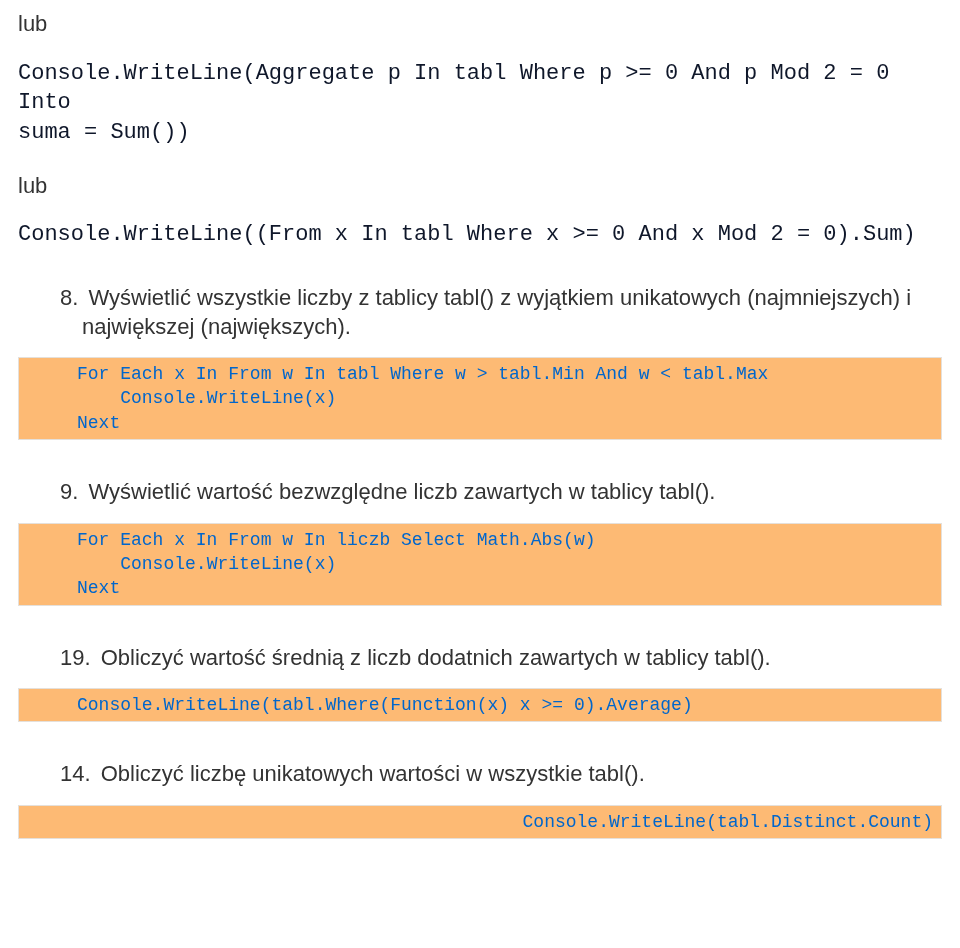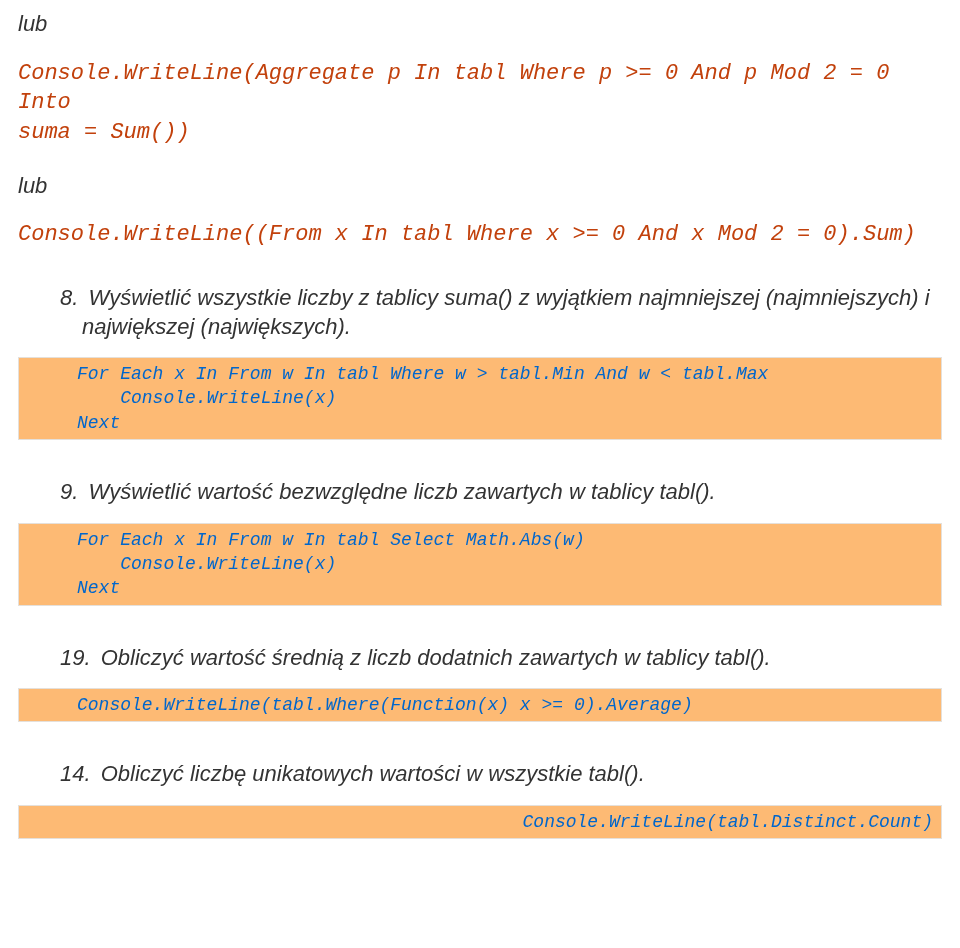--- a/index.html
+++ b/index.html
@@ -1,34 +1,34 @@
 <!DOCTYPE html>
 <html><head>
 <meta charset="utf-8">
 <style>
-  * { margin: 0; padding: 0; box-sizing: border-box; font-style: italic; }
+  * { margin: 0; padding: 0; box-sizing: border-box; }
   body {
     font-family: Arial, sans-serif;
     background: #ffffff;
     width: 960px;
     padding: 10px 18px;
     color: #333;
     font-size: 22px;
   }
   .text-plain {
     color: #333;
     margin-bottom: 24px;
     line-height: 1.3;
   }
   .text-plain.lub {
     margin-bottom: 20px;
   }
   .code-block {
     font-family: 'Consolas', 'Courier New', monospace;
-    color: #c2410c;
+    color: #0f172a;
     font-size: 22px;
     line-height: 1.35;
     margin-bottom: 24px;
     white-space: pre-wrap;
   }
   .code-boxed {
     background: #fdba74;
     border: 1px solid #e5e0da;
     font-family: 'Consolas', 'Courier New', monospace;
     color: #0066cc;
@@ -61,29 +61,29 @@
 
 <div class="text-plain lub">lub</div>
 
 <div class="code-block"><span>Console.WriteLine(Aggregate p In tabl Where p &gt;= 0 And p Mod 2 = 0 Into</span>
 <span>suma = Sum())</span></div>
 
 <div class="text-plain lub">lub</div>
 
 <div class="code-block"><span>Console.WriteLine((From x In tabl Where x &gt;= 0 And x Mod 2 = 0).Sum)</span></div>
 
-<div class="question"><span class="num">8.</span><span> Wyświetlić wszystkie liczby z tablicy suma() z wyjątkiem najmniejszej (najmniejszych) i największej (największych).</span></div>
+<div class="question"><span class="num">8.</span><span> Wyświetlić wszystkie liczby z tablicy tabl() z wyjątkiem unikatowych (najmniejszych) i największej (największych).</span></div>
 
 <div class="code-boxed indent-deep"><span>For Each x In From w In tabl Where w &gt; tabl.Min And w &lt; tabl.Max</span>
 <span>    Console.WriteLine(x)</span>
 <span>Next</span></div>
 
 <div class="question"><span class="num">9.</span><span> Wyświetlić wartość bezwzględne liczb zawartych w tablicy tabl().</span></div>
 
-<div class="code-boxed indent-deep"><span>For Each x In From w In tabl Select Math.Abs(w)</span>
+<div class="code-boxed indent-deep"><span>For Each x In From w In liczb Select Math.Abs(w)</span>
 <span>    Console.WriteLine(x)</span>
 <span>Next</span></div>
 
 <div class="question"><span class="num">19.</span><span> Obliczyć wartość średnią z liczb dodatnich zawartych w tablicy tabl().</span></div>
 
 <div class="code-boxed indent-deep"><span>Console.WriteLine(tabl.Where(Function(x) x &gt;= 0).Average)</span></div>
 
 <div class="question"><span class="num">14.</span><span> Obliczyć liczbę unikatowych wartości w wszystkie tabl().</span></div>
 
 <div class="code-boxed no-indent"><span>Console.WriteLine(tabl.Distinct.Count)</span></div>

